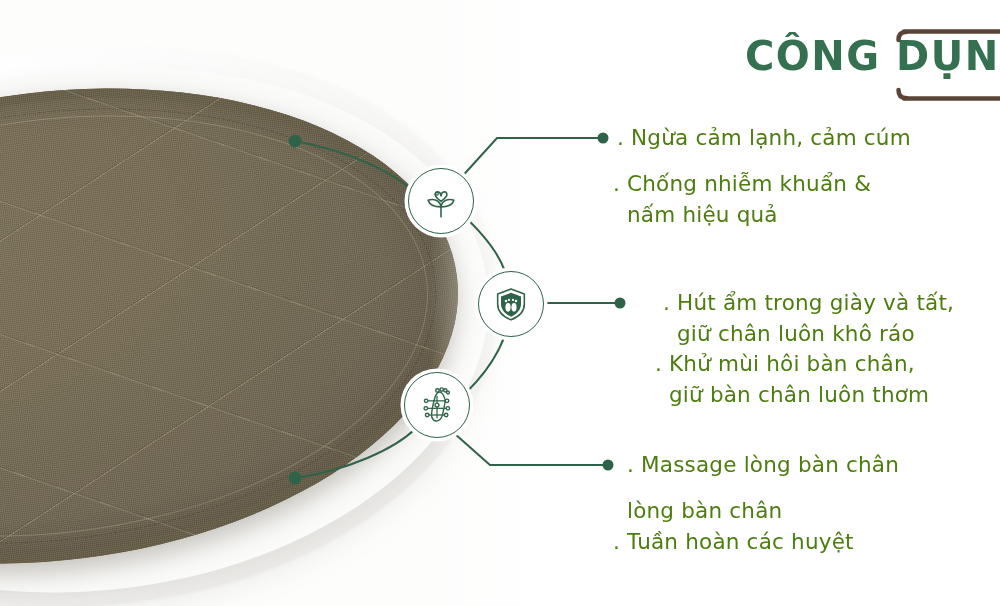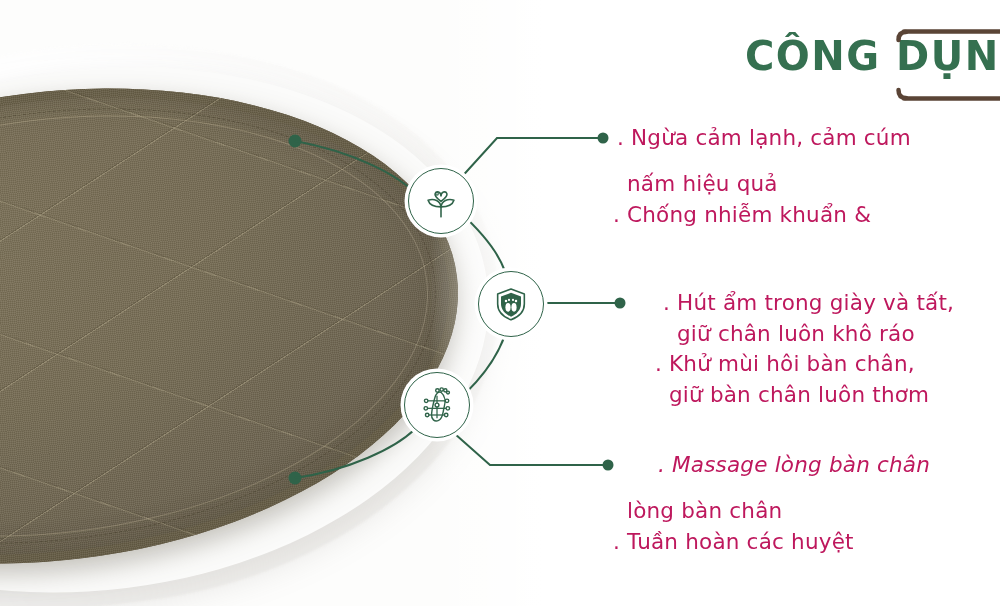--- a/index.html
+++ b/index.html
@@ -113,21 +113,21 @@
     background:#ffffff;
     border:1.6px solid #2f6349;
     box-shadow:0 0 0 3.5px #ffffff;
     display:flex;align-items:center;justify-content:center;
   }
   .icon-node svg{display:block;}
 
   
   .txt{
     position:absolute;
-    color:#be185d;
+    color:#4d7c0f;
     font-family:"DejaVu Sans", sans-serif;
     font-size:21.5px;
     line-height:31px;
     letter-spacing:.2px;
     white-space:nowrap;
   }
   .txt .ln{display:block;}
   .indent{padding-left:14px;}
 </style>
 </head>
@@ -228,35 +228,35 @@
     <path d="M8 9.5 L104 9.5" fill="none" stroke="#5a4436" stroke-width="4.5" stroke-linecap="round"></path>
     <path d="M10 76 C4 76, 2.5 72, 2.5 68" fill="none" stroke="#5a4436" stroke-width="4.5" stroke-linecap="round"></path>
     <path d="M8 76.5 L104 76.5" fill="none" stroke="#5a4436" stroke-width="4.5" stroke-linecap="round"></path>
   </svg>
 
   <div class="txt" style="left:617px;top:122px;">
     <span class="ln">. Ngừa cảm lạnh, cảm cúm</span>
   </div>
 
   <div class="txt" style="left:613px;top:168px;">
+    <span class="ln">. Chống nhiễm khuẩn &amp;</span>
     <span class="ln indent">nấm hiệu quả</span>
-    <span class="ln">. Chống nhiễm khuẩn &amp;</span>
   </div>
 
   <div class="txt" style="left:655px;top:348px;">
     <span class="ln">. Khử mùi hôi bàn chân,</span>
     <span class="ln indent">giữ bàn chân luôn thơm</span>
   </div>
 
   <div class="txt" style="left:663px;top:287px;">
     <span class="ln">. Hút ẩm trong giày và tất,</span>
     <span class="ln indent">giữ chân luôn khô ráo</span>
   </div>
 
-  <div class="txt" style="left:658px;top:449px;font-style:italic;">
+  <div class="txt" style="left:627px;top:449px;">
     <span class="ln">. Massage lòng bàn chân</span>
   </div>
 
   <div class="txt" style="left:613px;top:495px;">
     <span class="ln indent">lòng bàn chân</span>
     <span class="ln">. Tuần hoàn các huyệt</span>
   </div>
 
 </div>
 

